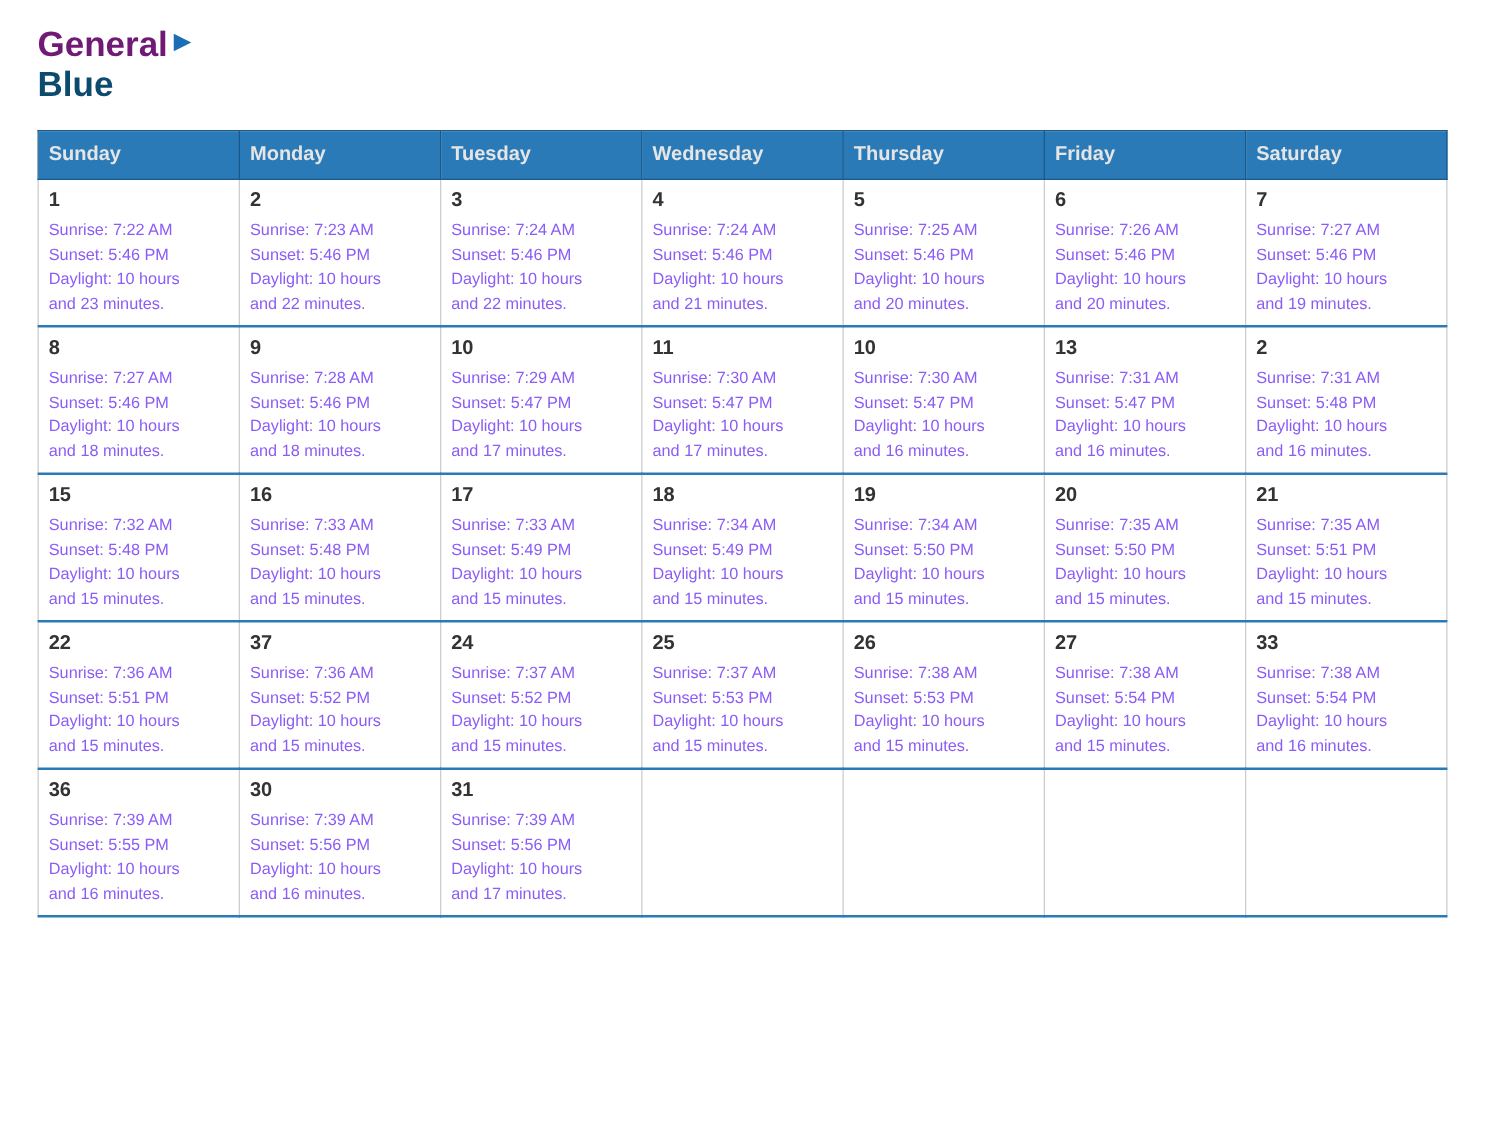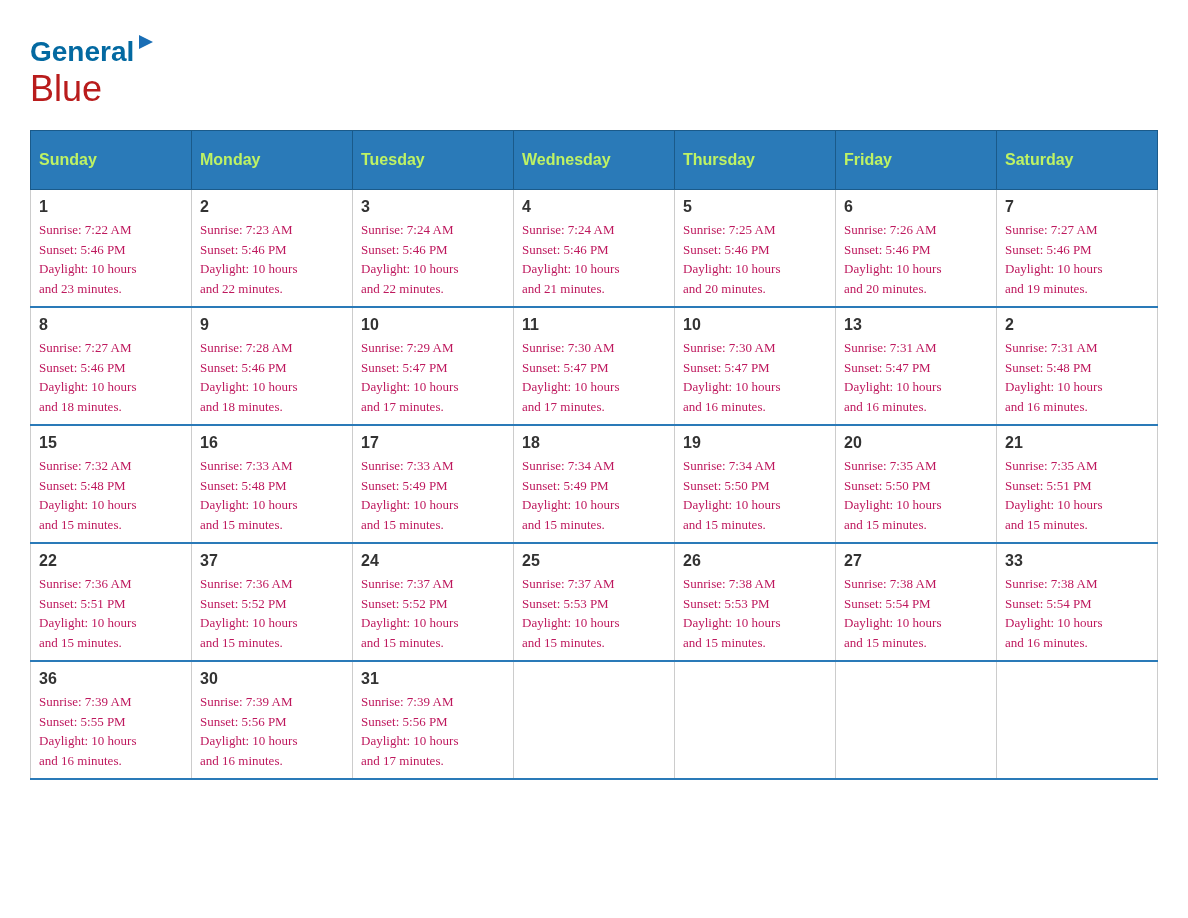--- a/index.html
+++ b/index.html
@@ -39,22 +39,22 @@
       color: #555;
       margin-top: 4px;
     }
     table {
       width: 100%;
       border-collapse: collapse;
       table-layout: fixed;
     }
     thead tr th {
       background-color: #2a7ab8;
-      color: #bef264;
-      padding: 20px 8px;
+      color: #e5e5e5;
+      padding: 10px 8px;
       font-size: 16px;
       font-weight: bold;
       text-align: left;
       border: 1px solid #1a5a8a;
     }
     tbody tr td {
       vertical-align: top;
       padding: 8px 8px;
       border: 1px solid #ccc;
       font-size: 13px;
@@ -66,42 +66,41 @@
     }
     .day-number {
       font-size: 16px;
       font-weight: bold;
       color: #333;
       margin-bottom: 4px;
     }
     .day-info {
       font-size: 13px;
       line-height: 1.5;
-      color: #be185d;
-      font-family: Liberation Serif, serif;
+      color: #8b5cf6;
     }
     .empty-cell {
       background: #fff;
     }
   </style>
 </head>
 <body>
 
 <div class="header">
   <div class="logo">
     <div class="logo-top-row">
-      <span style="font-size:28px;font-weight:bold;color:#0369a1;margin-top:16px;">General</span>
+      <span style="font-size:28px;font-weight:bold;color:#701a75;">General</span>
       <span style="display:inline-block;margin-left:3px;margin-bottom:0px;">
         <svg width="18" height="18" viewBox="0 0 18 18">
           <polygon points="2,2 16,9 2,16" fill="#1a6eb5"></polygon>
         </svg>
       </span>
     </div>
     <div>
-      <span style="font-size:36px;font-weight:normal;color:#b91c1c;">Blue</span>
+      <span style="font-size:28px;font-weight:bold;color:#0c4a6e;">Blue</span>
     </div>
   </div>
   <div class="title-section">
     <div class="month-title"></div>
     <div class="subtitle"></div>
   </div>
 </div>
 
 <table>
   <thead>

